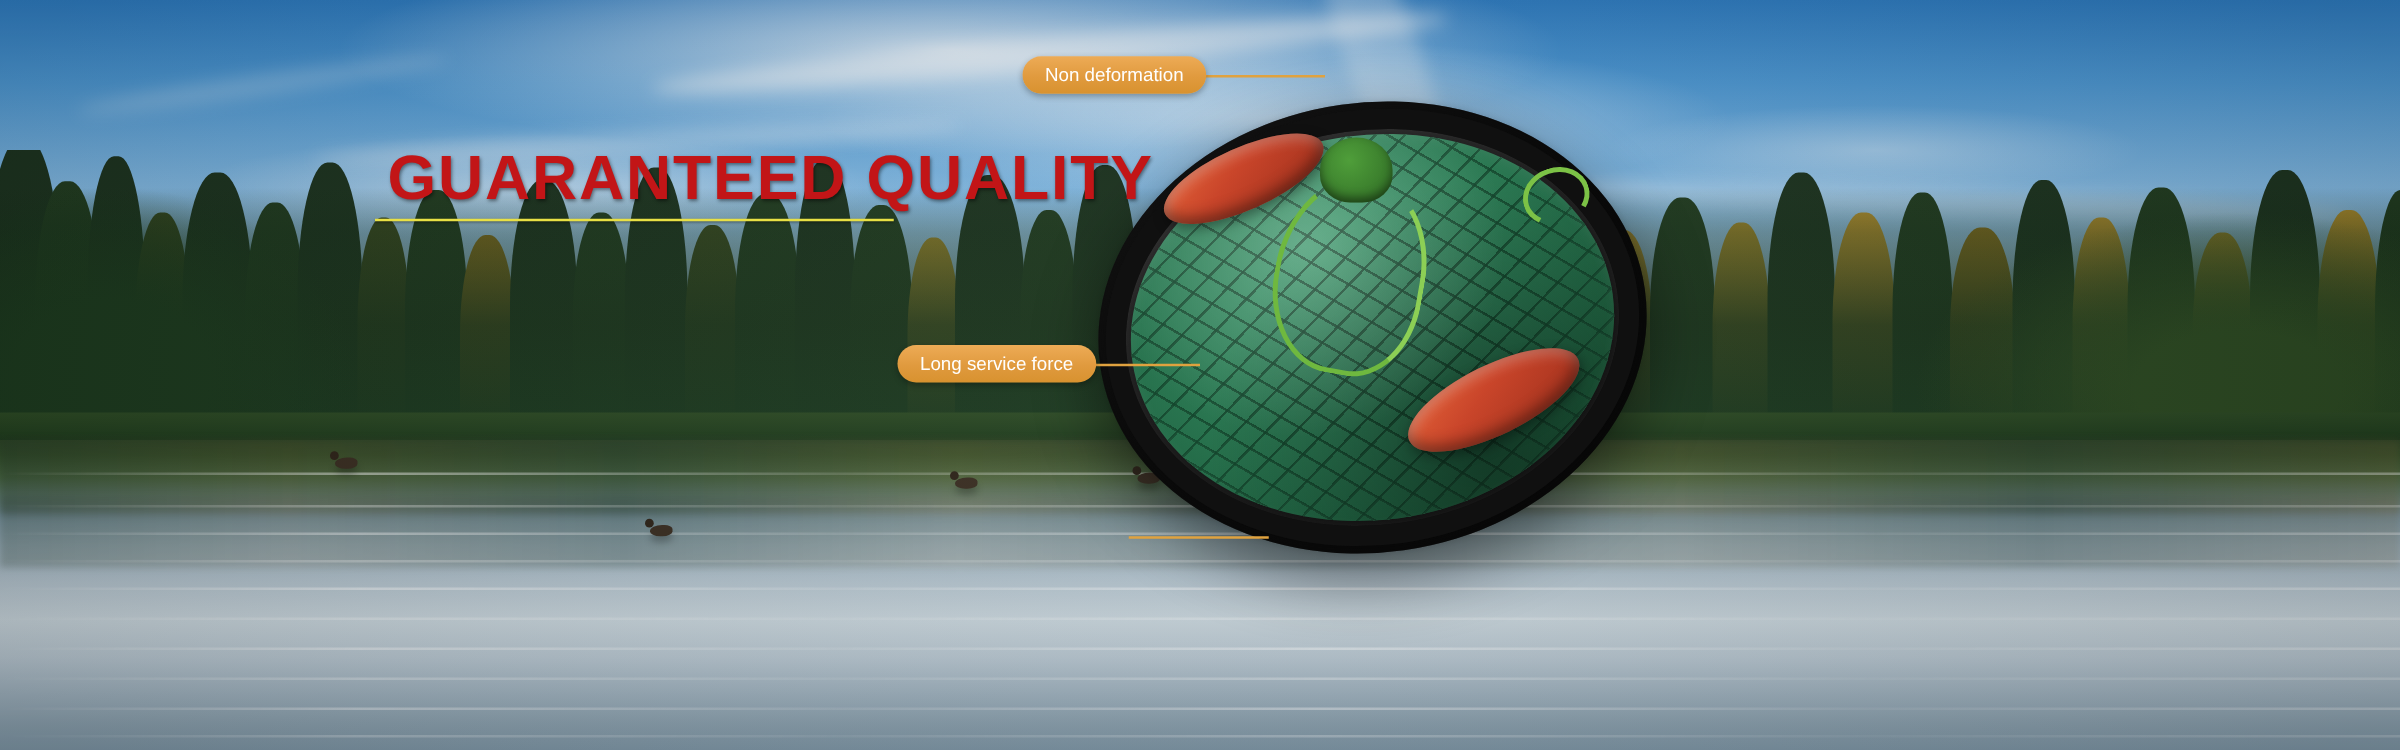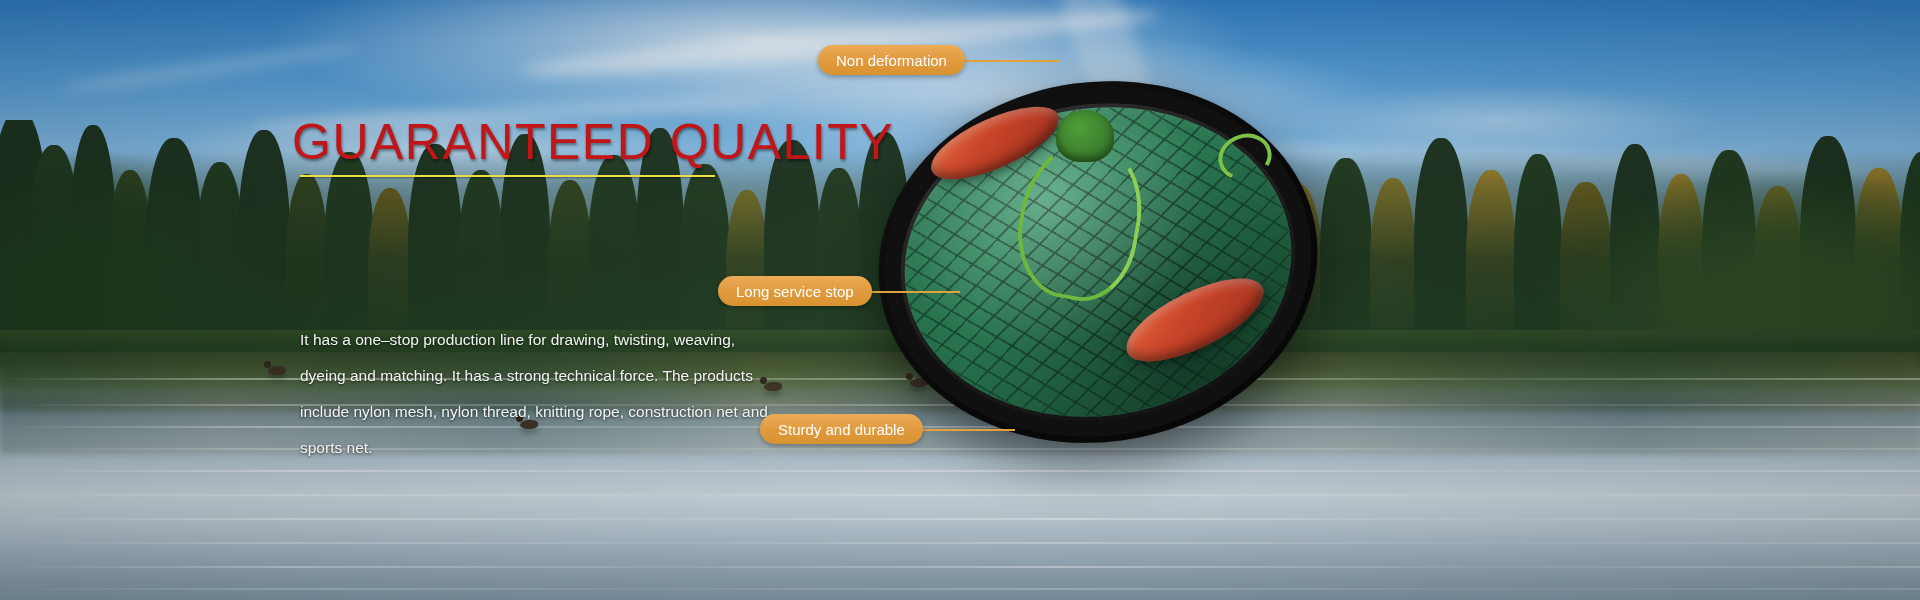--- a/index.html
+++ b/index.html
@@ -115,22 +115,22 @@
   
   .photo-tone {
     position:absolute; inset:0;
     background:
       radial-gradient(ellipse 1100px 520px at 960px 300px, rgba(255,255,255,.04), rgba(0,0,0,.16) 100%);
     pointer-events:none;
   }
 
   
   .headline {
-    position:absolute; left:292px; top:113px;
-    font-size:50px; font-weight:normal;
+    position:absolute; left:310px; top:113px;
+    font-size:50px; font-weight:bold;
     letter-spacing:1.5px;
     color:#C21517;
     text-shadow:1px 2px 3px rgba(0,0,0,.45);
     white-space:nowrap;
     text-align:center;
   }
   .rule {
     position:absolute; left:300px; top:175px;
     width:415px; height:2px;
     background:#e8e045;
@@ -342,25 +342,23 @@
     <div class="float float-b"></div>
     <div class="rope-knot"></div>
     <div class="rope-loop"></div>
     <div class="rope-tail"></div>
   </div>
 
   <div class="headline">GUARANTEED QUALITY</div>
 
   <div class="rule"></div>
 
-  <div class="body-copy">It has a one–stop production line for drawing, twisting, weaving, dyeing and matching. It has a strong technical force. The products include nylon mesh, nylon thread, knitting rope, construction net and sports net.</div>
 
   <div class="connector c1"></div>
   <div class="c1b"></div>
   <div class="badge b1">Non deformation</div>
 
   <div class="connector c2"></div>
-  <div class="badge b2">Long service stop</div>
+  <div class="badge b2">Long service force</div>
 
   <div class="connector c3"></div>
-  <div class="badge b3">Sturdy and durable</div>
 
 </div>
 
 </body></html>

